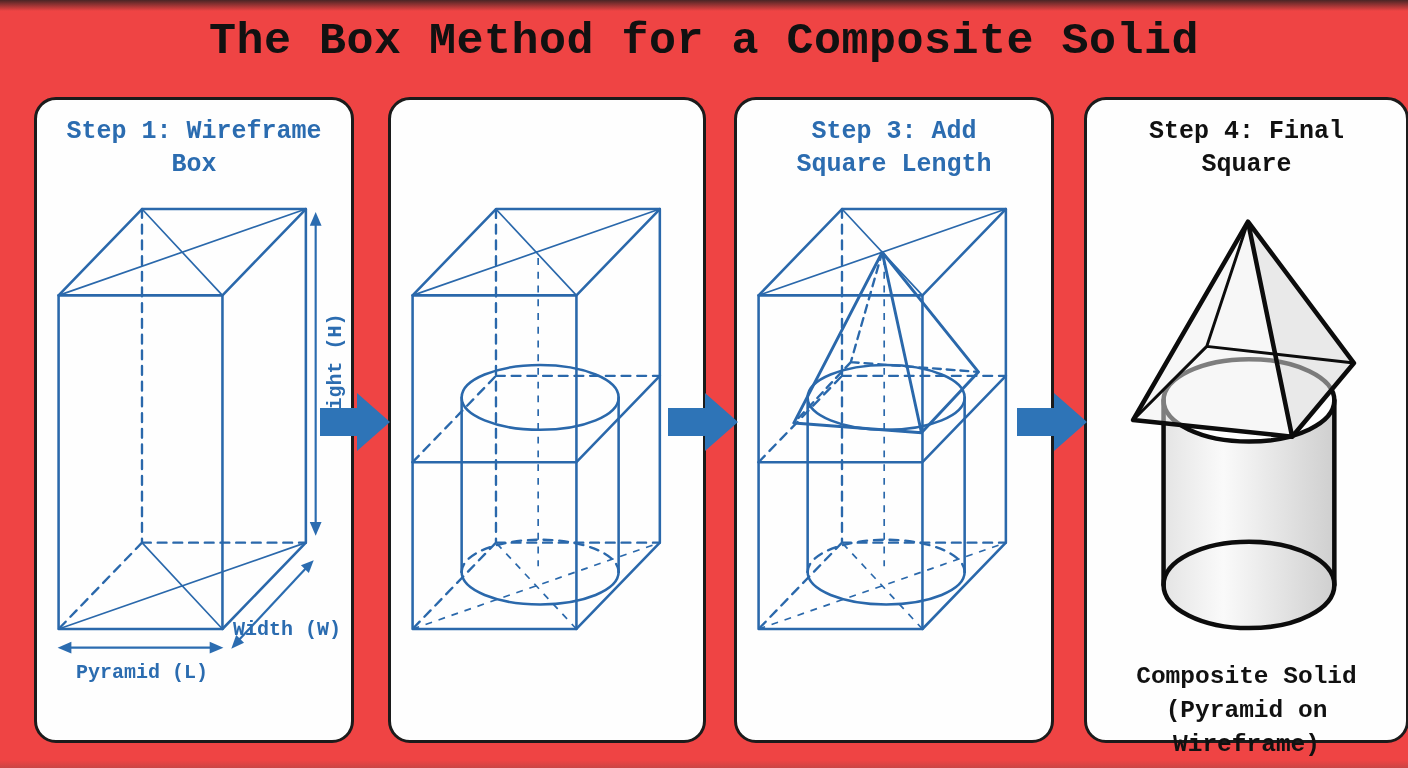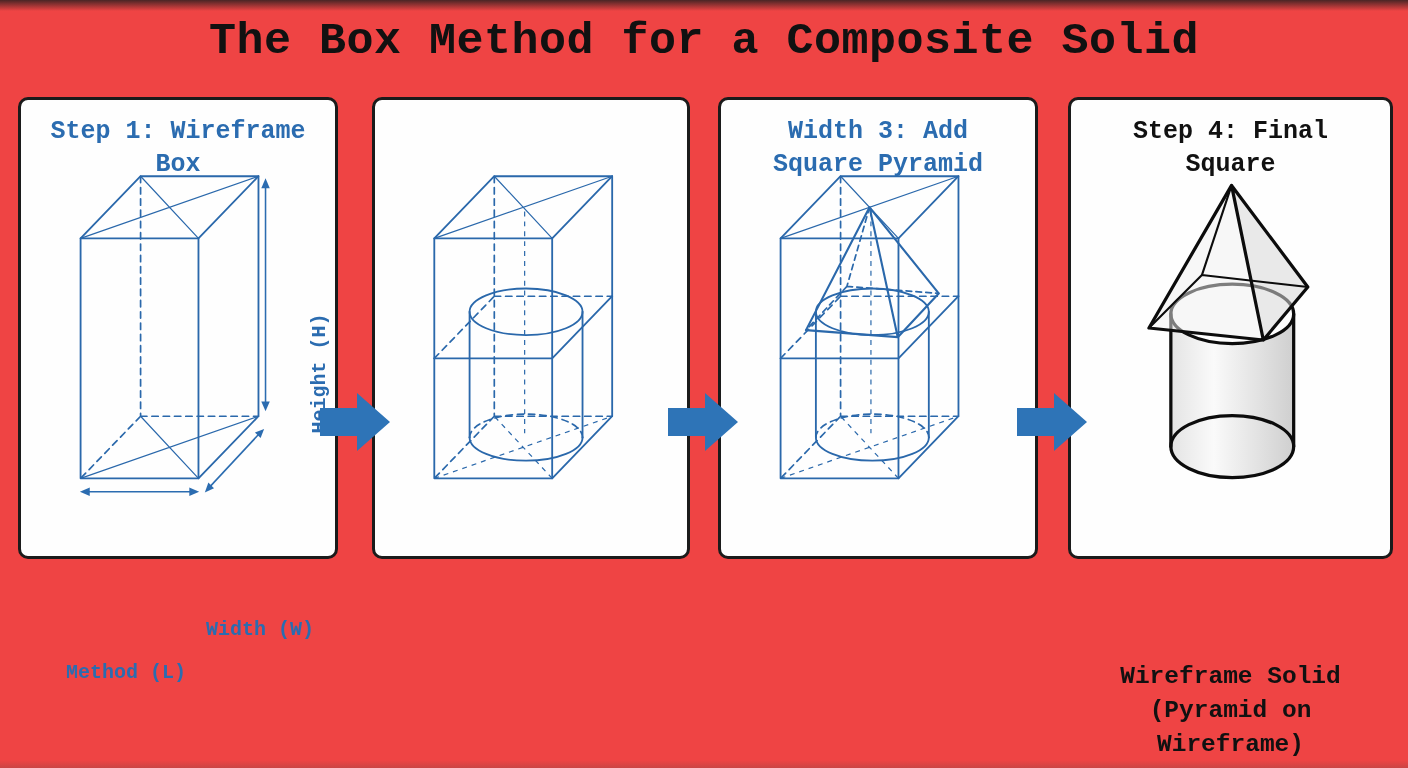--- a/index.html
+++ b/index.html
@@ -9,22 +9,22 @@
   }
   #topShade{position:absolute;top:0;left:0;right:0;height:11px;
     background:linear-gradient(180deg,rgba(28,28,28,.78),rgba(28,28,28,0));pointer-events:none;}
   #bottomShade{position:absolute;bottom:0;left:0;right:0;height:8px;
     background:linear-gradient(0deg,rgba(70,70,70,.22),rgba(70,70,70,0));pointer-events:none;}
   #mainTitle{
     position:absolute;top:16px;left:0;width:100%;text-align:center;
     font-size:45px;font-weight:700;color:#111111;letter-spacing:.5px;
   }
   .panel{
-    position:absolute;top:97px;height:462px;background:#fefefe;
-    border:3px solid #1b1b1b;border-radius:10px;box-sizing:border-box;
+    position:absolute;top:97px;height:646px;background:#fefefe;
+    border:3px solid #1b1b1b;border-radius:22px;box-sizing:border-box;margin-left:16px;
   }
   .panel-title{
     position:absolute;top:16px;left:0;width:100%;box-sizing:border-box;
     padding:0 12px;text-align:center;font-size:25px;font-weight:700;
     color:#2b6cb0;line-height:1.3;
   }
   .panel-title.black{color:#111111;}
   .panel-title.narrow{padding:0 30px;}
   .art{position:absolute;left:0;top:0;width:100%;height:100%;}
   .dim-label{
@@ -74,22 +74,22 @@
       <line class="dim" x1="33" y1="555" x2="178" y2="555"></line>
       <polygon class="dimf" points="21,555 35,549 35,561"></polygon>
       <polygon class="dimf" points="190,555 176,549 176,561"></polygon>
 
       <line class="dim" x1="206" y1="547" x2="274" y2="474"></line>
       <polygon class="dimf" points="198,556 211,550 203,542"></polygon>
       <polygon class="dimf" points="282,466 277,479 269,471"></polygon>
     </svg>
     <div class="panel-title">Step 1: Wireframe Box</div>
     <div class="dim-label" style="left:228px;top:262px;width:140px;text-align:center;transform:rotate(-90deg);">Height (H)</div>
-    <div class="dim-label" style="right:21px;top:518px;">Width (W)</div>
-    <div class="dim-label" style="left:30px;top:561px;width:150px;text-align:center;">Method (L)</div>
+    <div class="dim-label" style="right:10px;top:518px;">Width (W)</div>
+    <div class="dim-label" style="left:30px;top:561px;width:150px;text-align:center;">Pyramid (L)</div>
   </div>
 
   <div class="panel" style="left:372px;width:318px;">
     <svg class="art" viewBox="0 0 318 646">
 
       <path class="s" d="M22 196 H189 V536 H22 Z"></path>
       <path class="s" d="M22 196 L107 108 H274 L189 196"></path>
       <path class="s" d="M274 108 V448 L189 536"></path>
 
       <path class="sd" d="M107 108 V448 M107 448 H274 M107 448 L22 536"></path>
@@ -130,21 +130,21 @@
 
       <ellipse class="s" cx="152" cy="300" rx="80" ry="33"></ellipse>
       <path class="s" d="M72 300 V478 M232 300 V478"></path>
       <path class="s" d="M72 478 A80 33 0 0 0 232 478"></path>
       <path class="sd" d="M72 478 A80 33 0 0 1 232 478"></path>
 
       <path class="pd" d="M148 152 L116 264 M116 264 L58 326 M116 264 L246 274"></path>
 
       <path class="p" d="M148 152 L58 326 L188 336 L148 152 L246 274 L188 336"></path>
     </svg>
-    <div class="panel-title narrow">Width 3: Add Square Pyramid</div>
+    <div class="panel-title narrow">Step 3: Add Square Length</div>
   </div>
 
   <div class="panel" style="left:1068px;width:325px;">
     <svg class="art" viewBox="0 0 325 646">
       <defs>
         <linearGradient id="gcyl" x1="0" y1="0" x2="1" y2="0">
           <stop offset="0" stop-color="#e4e4e4"></stop>
           <stop offset="0.35" stop-color="#fafafa"></stop>
           <stop offset="1" stop-color="#cfcfcf"></stop>
         </linearGradient>
@@ -164,21 +164,21 @@
 
       <polygon points="164,121 47,323 209,340" fill="rgba(240,240,240,0.5)"></polygon>
       <polygon points="164,121 209,340 272,265" fill="rgba(215,215,215,0.55)"></polygon>
 
       <path class="k3" d="M164 121 L122 248 M122 248 L47 323 M122 248 L272 265"></path>
 
       <path class="k" d="M164 121 L47 323 L209 340 L164 121 L272 265 L209 340"></path>
     </svg>
     <div class="panel-title black">Step 4: Final Square</div>
     <div class="caption">
-      <div>Wireframe Solid</div>
+      <div>Composite Solid</div>
       <div>(Pyramid on Wireframe)</div>
     </div>
   </div>
 
   <svg class="step-arrow" style="left:320px;" viewBox="0 0 72 60">
     <polygon class="arrow-poly" points="0,16 37,16 37,1 70,30 37,59 37,44 0,44"></polygon>
   </svg>
   <svg class="step-arrow" style="left:668px;" viewBox="0 0 72 60">
     <polygon class="arrow-poly" points="0,16 37,16 37,1 70,30 37,59 37,44 0,44"></polygon>
   </svg>

